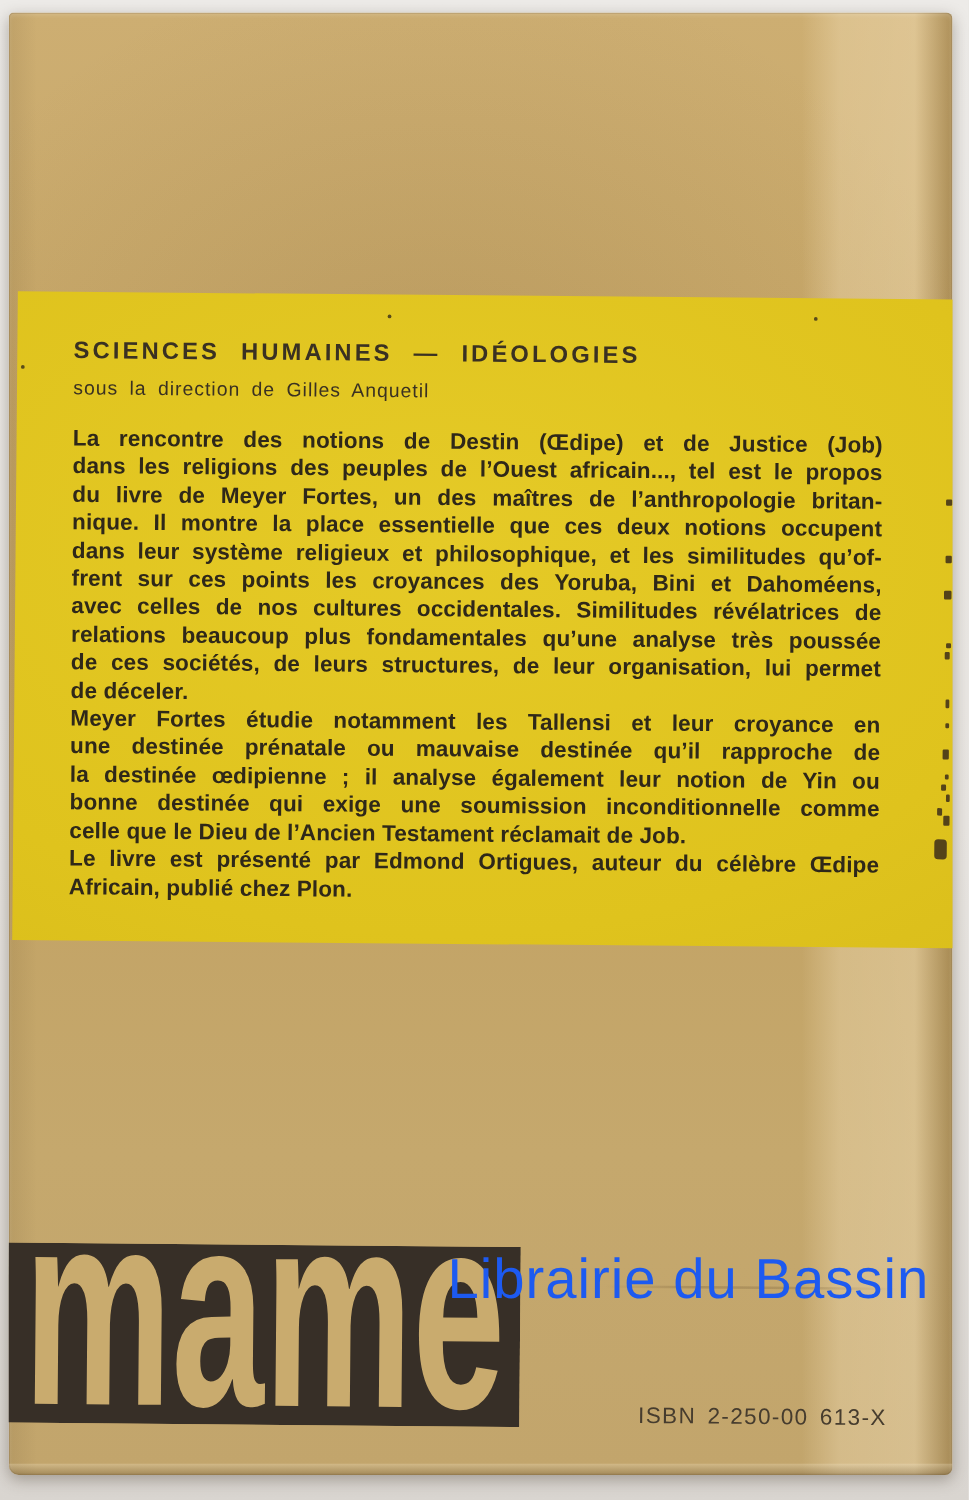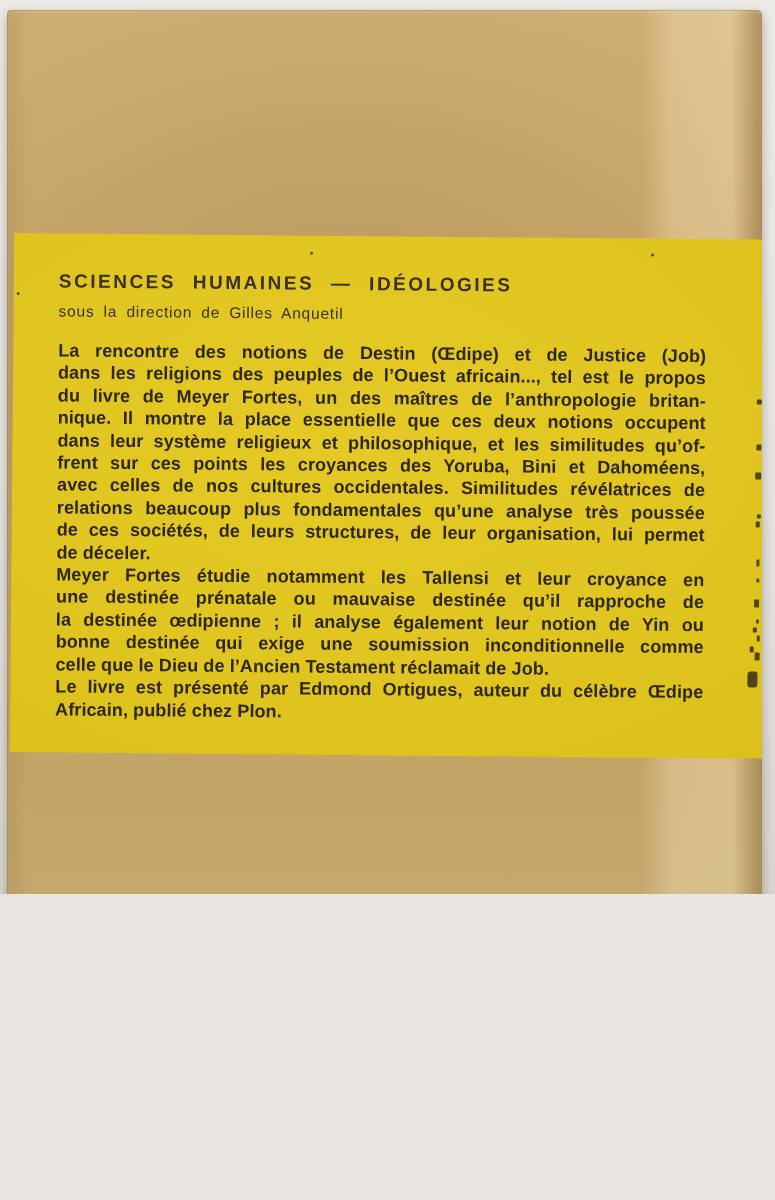--- a/index.html
+++ b/index.html
@@ -2,21 +2,21 @@
 <html><head>
 <meta charset="utf-8">
 <style>
   html,body{margin:0;padding:0;}
   body{
     width:775px;height:1200px;
     font-family:"Liberation Sans","DejaVu Sans",sans-serif;
     background:#e9e6e2;
   }
   .photo{
-    position:relative;width:775px;height:894px;overflow:hidden;
+    position:relative;width:775px;height:1200px;overflow:hidden;
     background:linear-gradient(180deg,#edebe8 0%,#e8e5e1 55%,#d9d5d0 100%);
   }
   
   .book{
     position:absolute;left:7px;top:10px;width:755px;height:1170px;
     border-radius:4px 5px 6px 8px;
     overflow:hidden;
     background:
       linear-gradient(90deg,rgba(70,50,25,.10) 0%,rgba(0,0,0,0) 3%,rgba(0,0,0,0) 84%,rgba(255,238,205,.30) 88%,rgba(255,240,210,.34) 96%,rgba(110,85,45,.28) 99.6%),
       radial-gradient(620px 520px at 45% 28%,rgba(115,85,40,.16),rgba(0,0,0,0) 72%),

